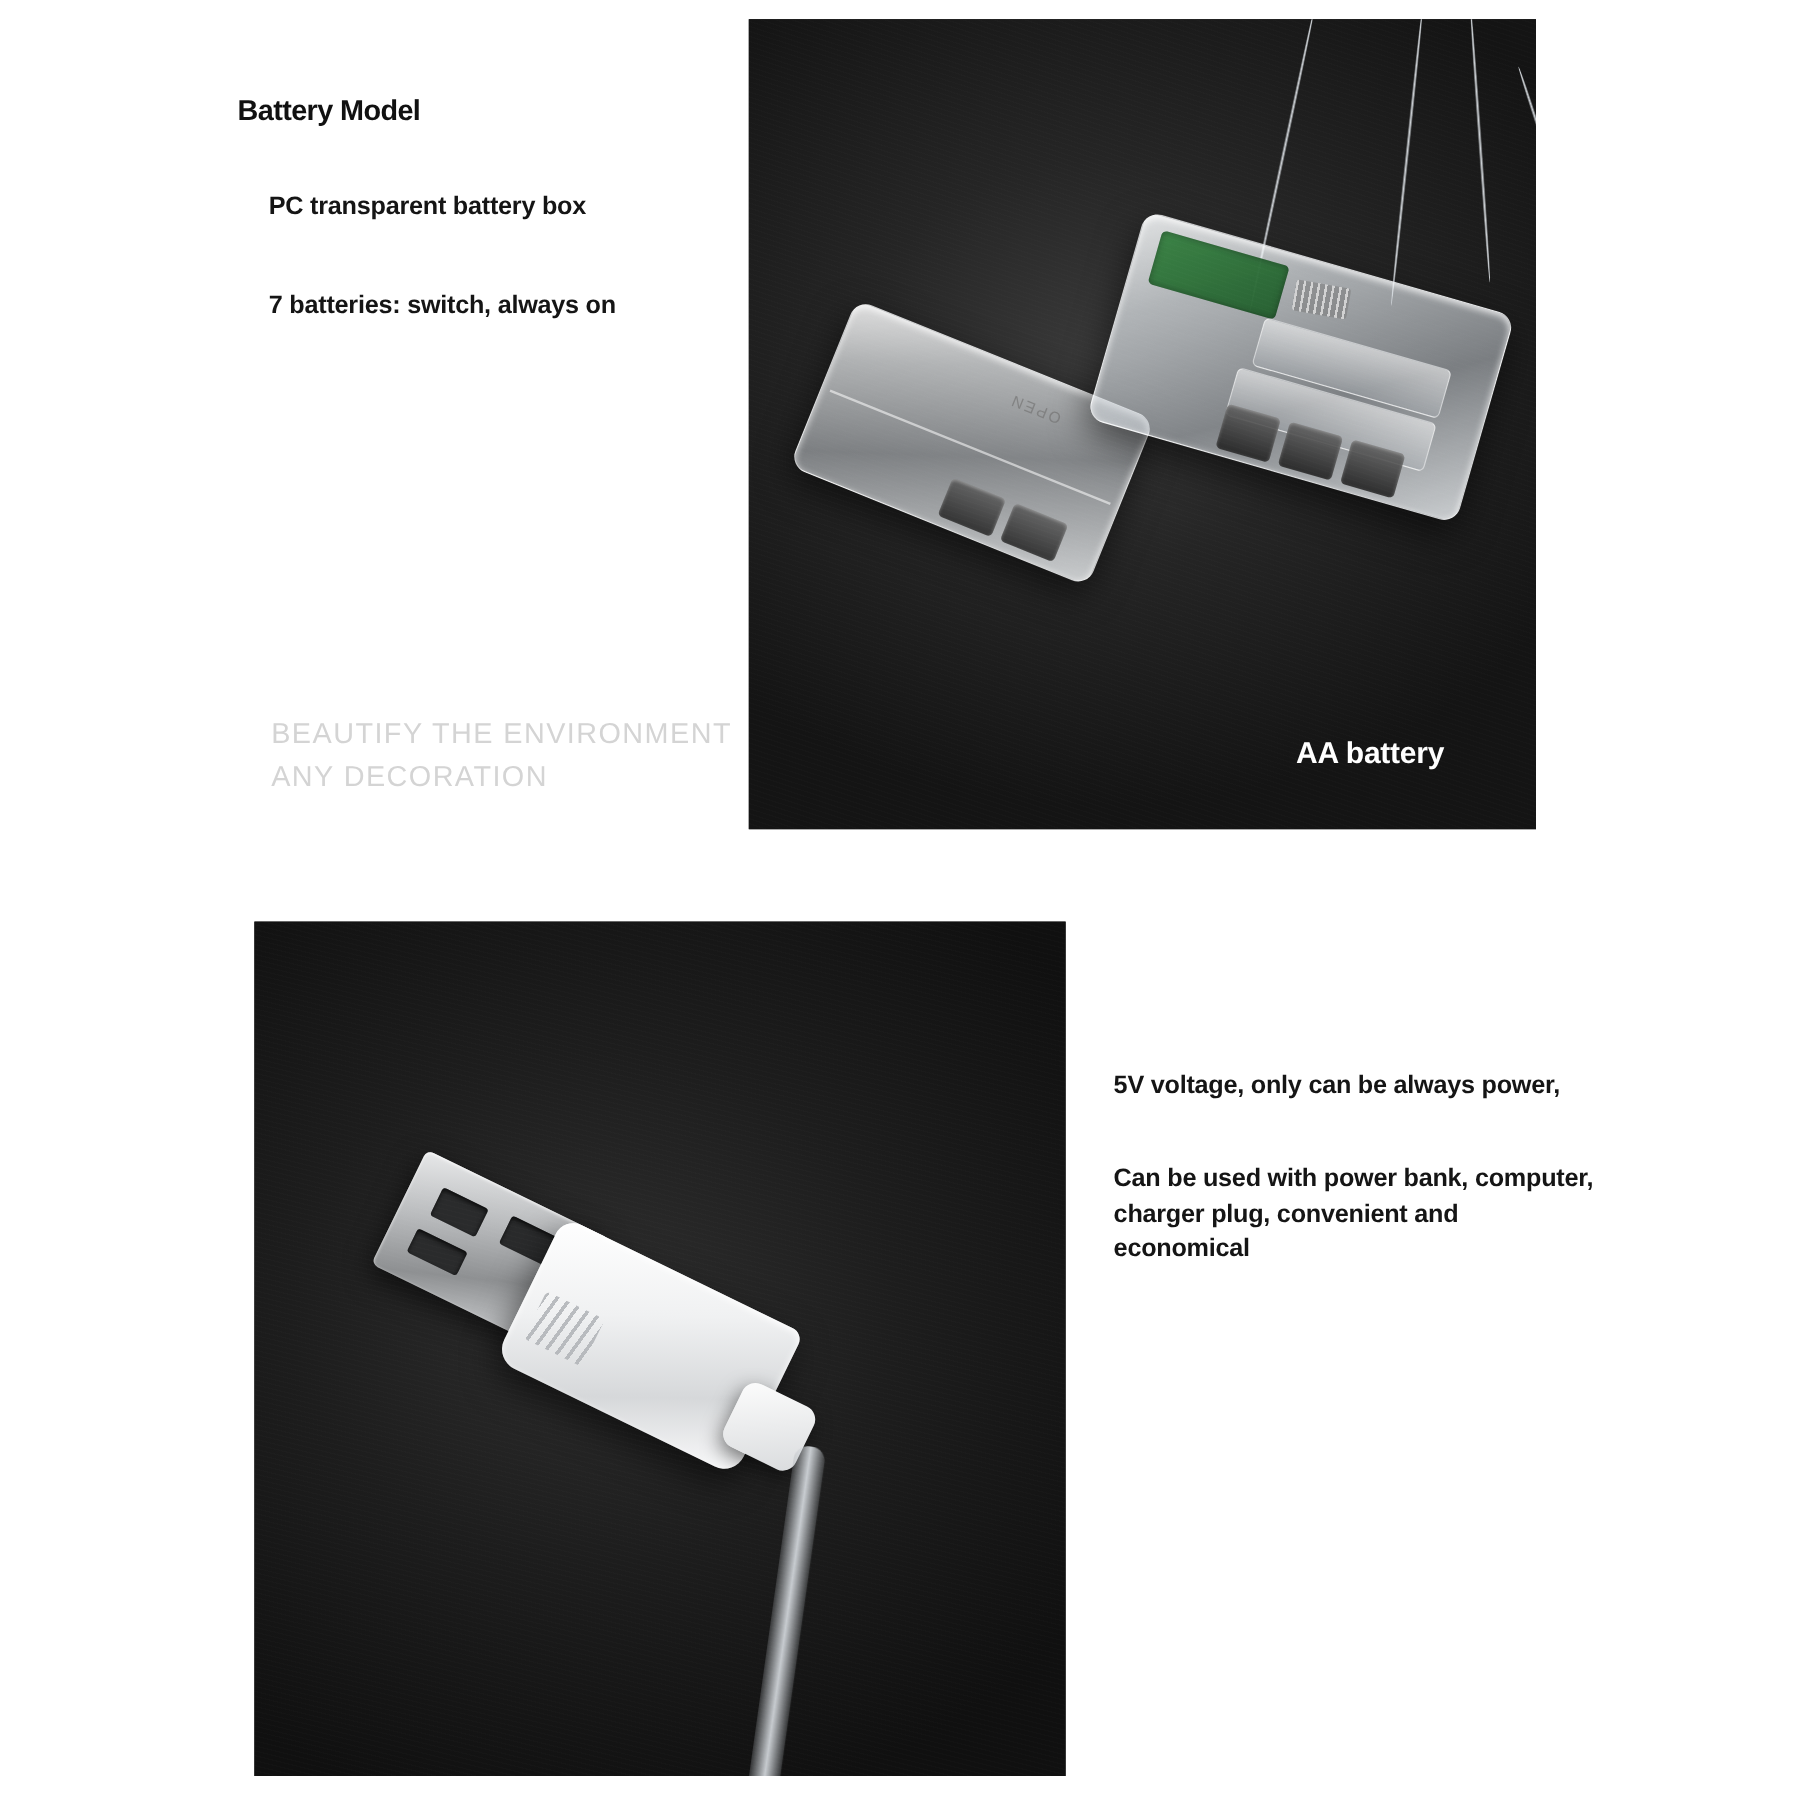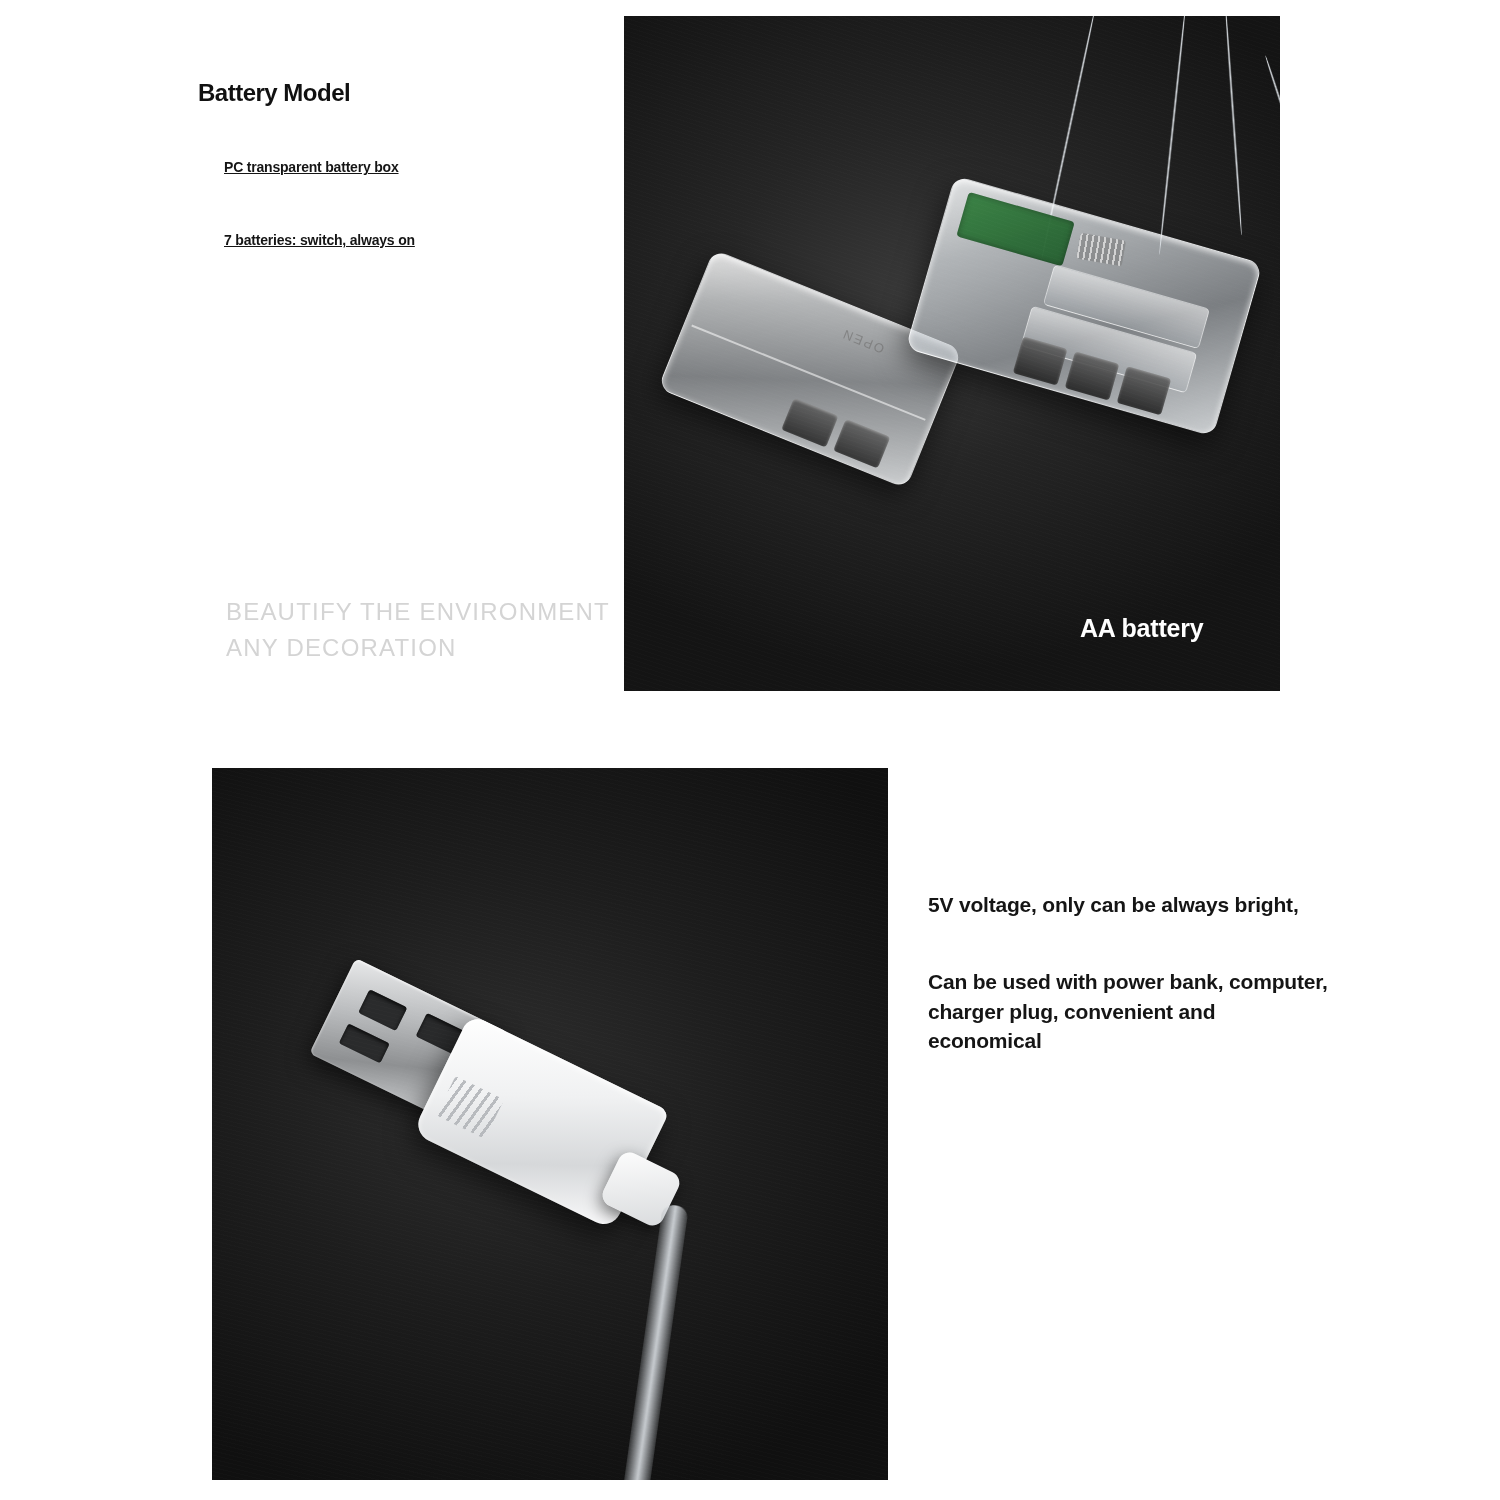--- a/index.html
+++ b/index.html
@@ -32,27 +32,26 @@
   }
   .heading {
     font-size: 24px;
     font-weight: bold;
     color: #111111;
     letter-spacing: -0.5px;
     margin: 0 0 52px 0;
     line-height: 1.1;
   }
   .bullet {
-    font-size: 14px;
+    font-size: 21px;
     font-weight: bold;
     color: #151515;
     margin: 0 0 54px 26px;
     line-height: 1.35;
     letter-spacing: -0.2px;
-    text-decoration: underline;
   }
   .bullet.spaced {
     margin-bottom: 0;
   }
 
   .watermark {
     position: absolute;
     color: #d4d4d4;
     font-size: 24px;
     letter-spacing: 1.2px;
@@ -401,17 +400,17 @@
       <div class="hole h3"></div>
     </div>
     <div class="usb-plastic">
       <div class="ribs"></div>
     </div>
     <div class="usb-collar"></div>
     <div class="usb-cable"></div>
   </div>
 
   <div class="usb-text-block">
-    <p class="para">5V voltage, only can be always bright,</p>
+    <p class="para">5V voltage, only can be always power,</p>
     <p class="para">Can be used with power bank, computer, charger plug, convenient and economical</p>
   </div>
 
 </div>
 
 </body></html>

